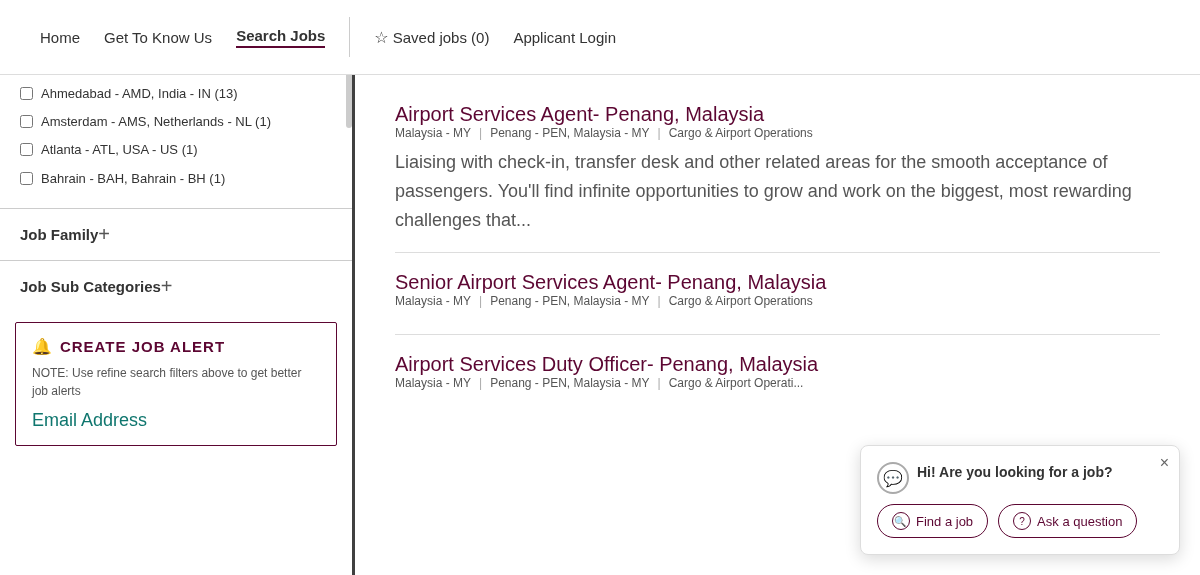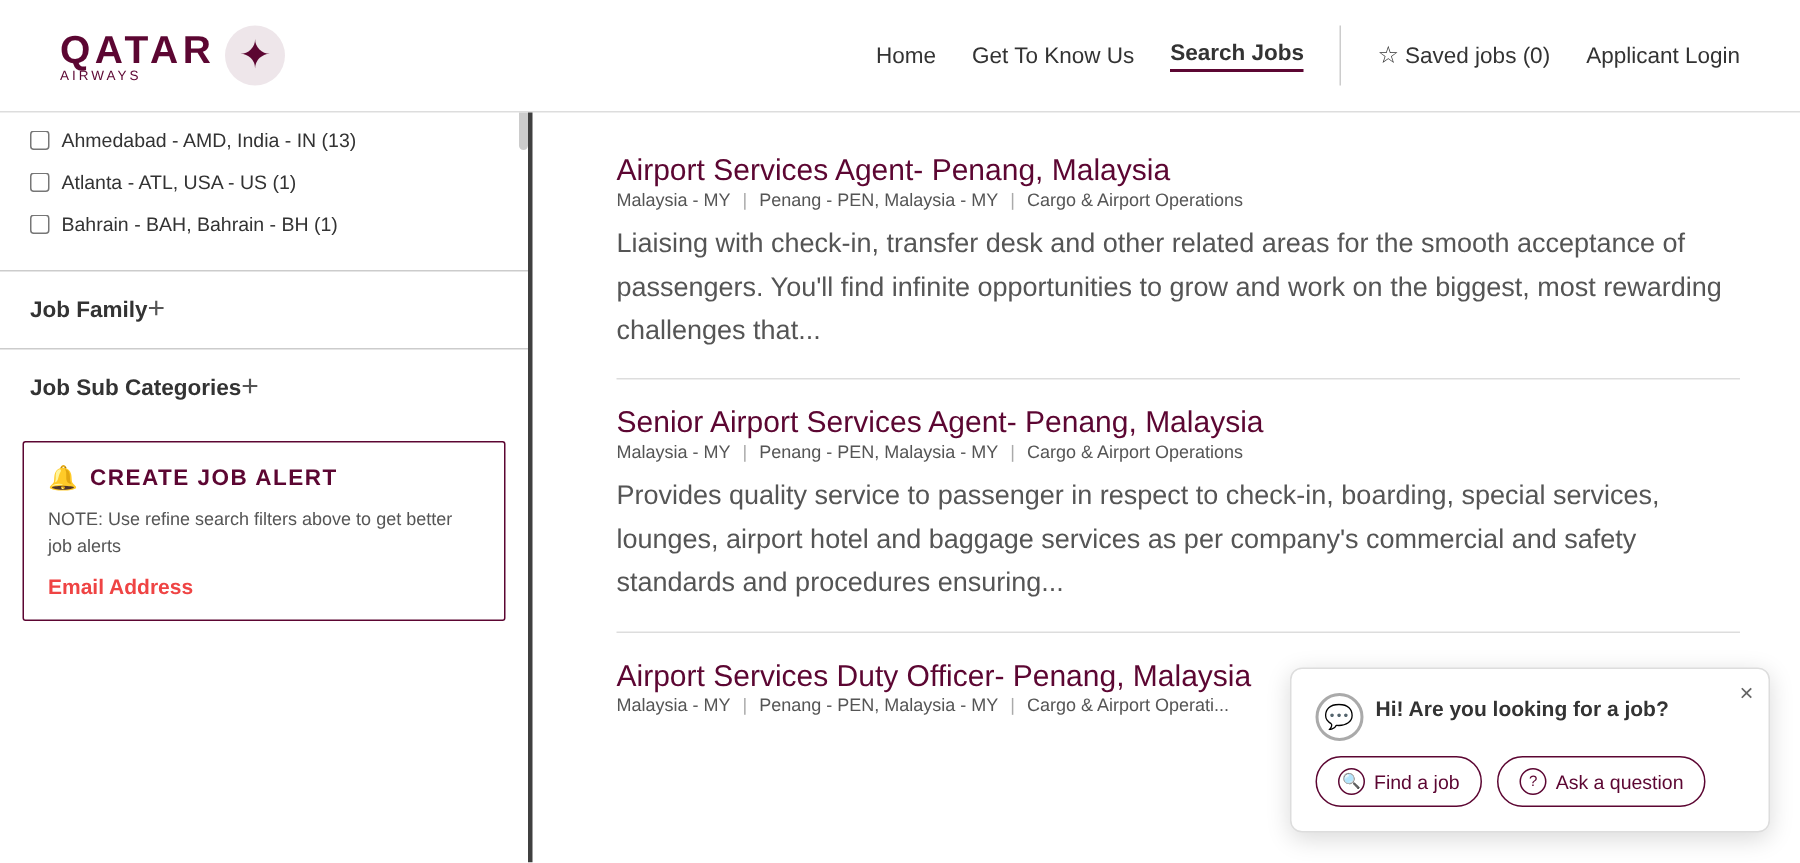--- a/index.html
+++ b/index.html
@@ -55,30 +55,30 @@
     .create-alert-box {
       margin: 10px 15px;
       border: 1px solid #5c0632;
       padding: 14px 16px;
       border-radius: 2px;
     }
     .create-alert-header { display: flex; align-items: center; gap: 8px; margin-bottom: 8px; }
     .alert-icon { font-size: 16px; color: #5c0632; }
     .create-alert-title { font-size: 15px; font-weight: 700; color: #5c0632; letter-spacing: 1px; text-transform: uppercase; }
     .create-alert-note { font-size: 12px; color: #555; margin-bottom: 10px; line-height: 1.5; }
-    .email-label { font-size: 14px; color: #ef4444; font-weight: 700; }
+    .email-label { font-size: 18px; color: #0f766e; font-weight: 400; }
 
     
     .content-area {
       flex: 1;
       overflow-y: auto;
       padding: 10px 40px;
     }
 
-    .job-card { padding: 18px 0; border-bottom: 1px solid #ddd; margin-left: 16px; }
+    .job-card { padding: 18px 0; border-bottom: 1px solid #ddd; }
     .job-card:last-child { border-bottom: none; }
     .job-title { font-size: 20px; color: #5c0632; font-weight: 400; margin-bottom: 6px; cursor: pointer; text-decoration: none; }
     .job-meta { display: flex; align-items: center; gap: 8px; font-size: 12px; color: #555; margin-bottom: 8px; flex-wrap: wrap; }
     .job-meta-divider { color: #aaa; }
     .job-desc { font-size: 18px; color: #555; line-height: 1.6; }
 
     
     .chat-widget {
       position: fixed;
       bottom: 20px;
@@ -120,34 +120,20 @@
 
     
     ::-webkit-scrollbar { width: 6px; }
     ::-webkit-scrollbar-track { background: #f1f1f1; }
     ::-webkit-scrollbar-thumb { background: #ccc; border-radius: 3px; }
   </style>
 </head>
 <body>
 
 <header class="header">
-  <div class="logo-area">
-
-    <div style="display:flex;align-items:center;gap:4px;">
-      <div style="display:flex;flex-direction:column;line-height:1;">
-        <span style="font-size:26px;font-weight:900;color:#5c0632;letter-spacing:3px;">QATAR</span>
-        <span style="font-size:9px;color:#5c0632;letter-spacing:2px;">AIRWAYS</span>
-      </div>
-
-      <svg width="44" height="44" viewBox="0 0 44 44">
-        <ellipse cx="22" cy="22" rx="20" ry="20" fill="#5c0632" opacity="0.1"></ellipse>
-        <text x="22" y="30" text-anchor="middle" font-size="26" fill="#5c0632">✦</text>
-      </svg>
-    </div>
-  </div>
 
   <nav>
     <a class="nav-item" href="#">Home</a>
     <a class="nav-item" href="#">Get To Know Us</a>
     <a class="nav-item" style="font-weight:700;border-bottom:2px solid #5c0632;padding-bottom:2px;" href="#">Search Jobs</a>
     <div class="nav-divider"></div>
     <a class="nav-saved" href="#">
       <span style="font-size:16px;">☆</span>
       <span>Saved jobs (0)</span>
     </a>
@@ -160,20 +146,24 @@
   <aside class="sidebar">
 
     <div class="filter-list">
 
       <div class="filter-item">
         <input type="checkbox" style="">
         <label>Ahmedabad - AMD, India - IN (13)</label>
       </div>
       <div class="filter-item">
         <input type="checkbox" style="">
+        <label>Amsterdam - AMS, Netherlands - NL (1)</label>
+      </div>
+      <div class="filter-item">
+        <input type="checkbox" style="">
         <label>Atlanta - ATL, USA - US (1)</label>
       </div>
       <div class="filter-item">
         <input type="checkbox" style="">
         <label>Bahrain - BAH, Bahrain - BH (1)</label>
       </div>
     </div>
 
     <div style="position:relative;">
       <div style="position:absolute;right:0;top:-160px;width:6px;height:80px;background:#ccc;border-radius:3px;"></div>
@@ -216,21 +206,20 @@
 
     <div class="job-card">
       <a class="job-title" href="#">Senior Airport Services Agent- Penang, Malaysia</a>
       <div class="job-meta">
         <span>Malaysia - MY</span>
         <span class="job-meta-divider">|</span>
         <span>Penang - PEN, Malaysia - MY</span>
         <span class="job-meta-divider">|</span>
         <span>Cargo &amp; Airport Operations</span>
       </div>
-      <p class="job-desc">Provides quality service to passenger in respect to check-in, boarding, special services, lounges, airport hotel and baggage services as per company's commercial and safety standards and procedures ensuring...</p>
     </div>
 
     <div class="job-card">
       <a class="job-title" href="#">Airport Services Duty Officer- Penang, Malaysia</a>
       <div class="job-meta">
         <span>Malaysia - MY</span>
         <span class="job-meta-divider">|</span>
         <span>Penang - PEN, Malaysia - MY</span>
         <span class="job-meta-divider">|</span>
         <span>Cargo &amp; Airport Operati...</span>

